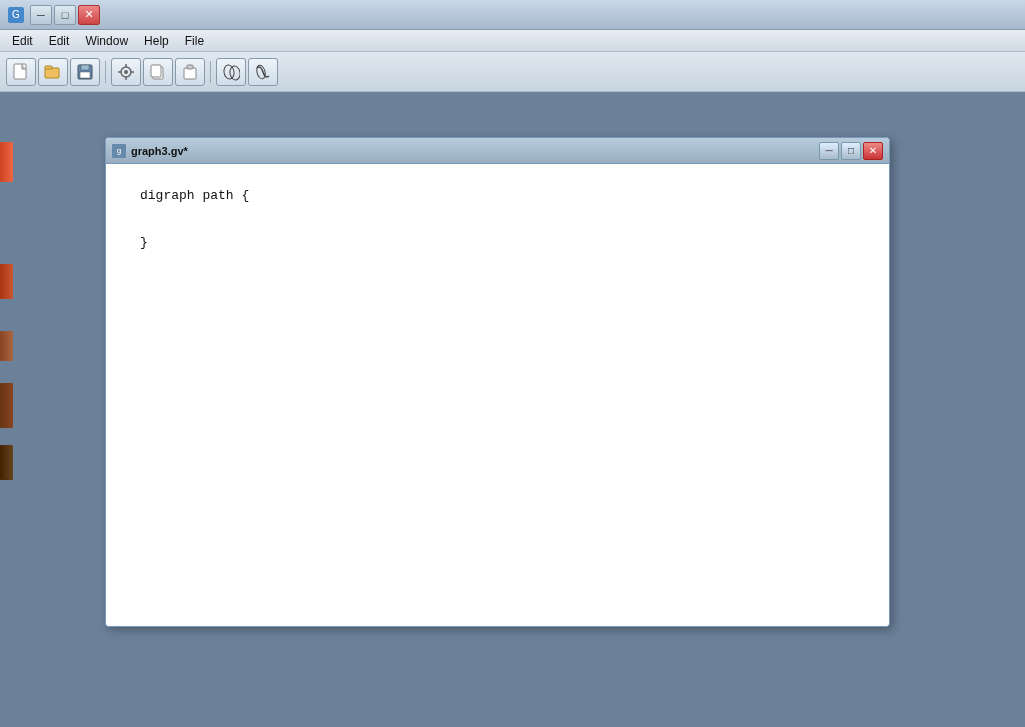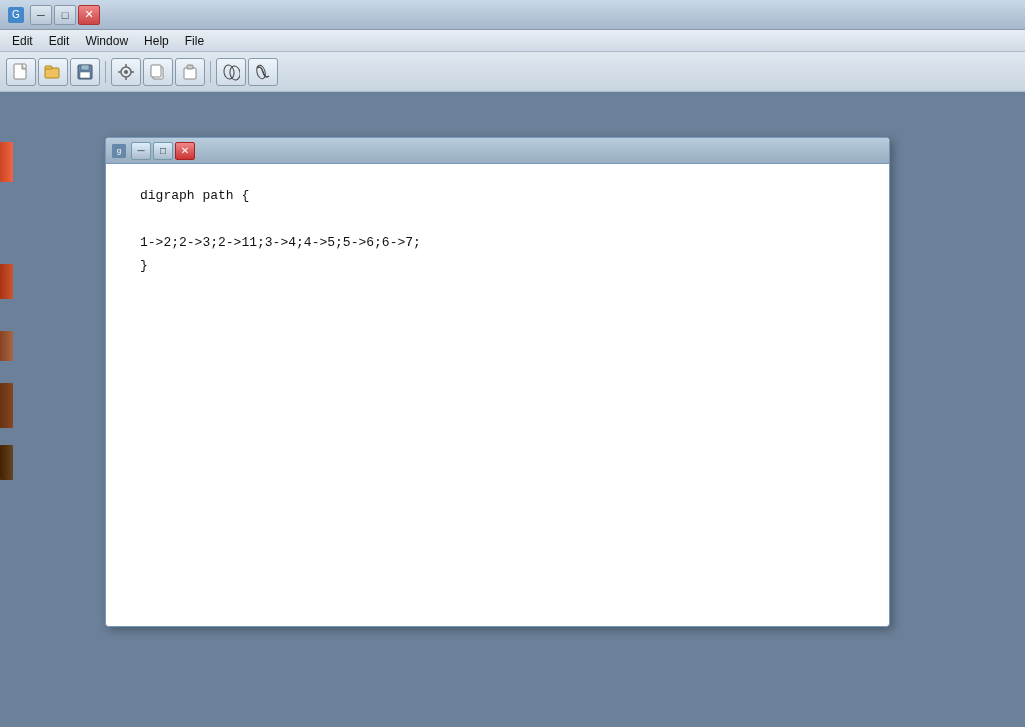--- a/index.html
+++ b/index.html
@@ -327,33 +327,33 @@
     <div class="left-item" style="height:30px; background: linear-gradient(to right, #884422, #aa6644); margin-top: 30px;"></div>
     <div class="left-item" style="height:45px; background: linear-gradient(to right, #663311, #884422); margin-top: 20px;"></div>
     <div class="left-item" style="height:35px; background: linear-gradient(to right, #442200, #664422); margin-top: 15px;"></div>
   </div>
 
   <div class="doc-window">
     <div class="doc-title-bar">
       <div class="doc-icon">
         <span>g</span>
       </div>
+      <span class="doc-title-text">graph3.gv*</span>
       <div class="doc-title-buttons">
         <div class="doc-title-btn">
           <span>─</span>
         </div>
         <div class="doc-title-btn">
           <span>□</span>
         </div>
         <div class="doc-title-btn close">
           <span>✕</span>
         </div>
       </div>
     </div>
     <div class="doc-content">
       <div>digraph  path {</div>
       <div>&nbsp;</div>
-      <div>    1-&gt;2;2-&gt;3;2-&gt;11;3-&gt;4;4-&gt;5;5-&gt;6;6-&gt;7;</div>
       <div>}</div>
     </div>
   </div>
 
 </div>
 
 </body></html>

